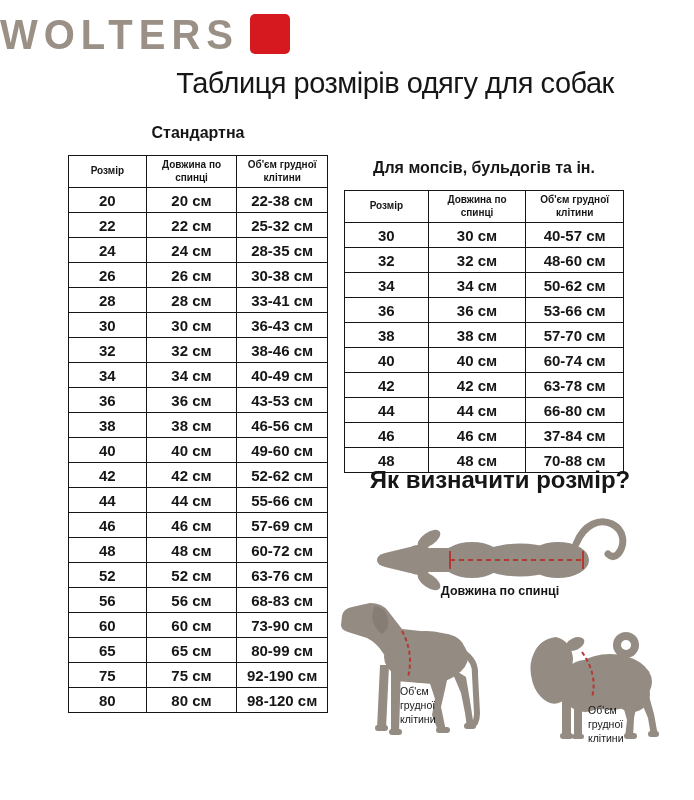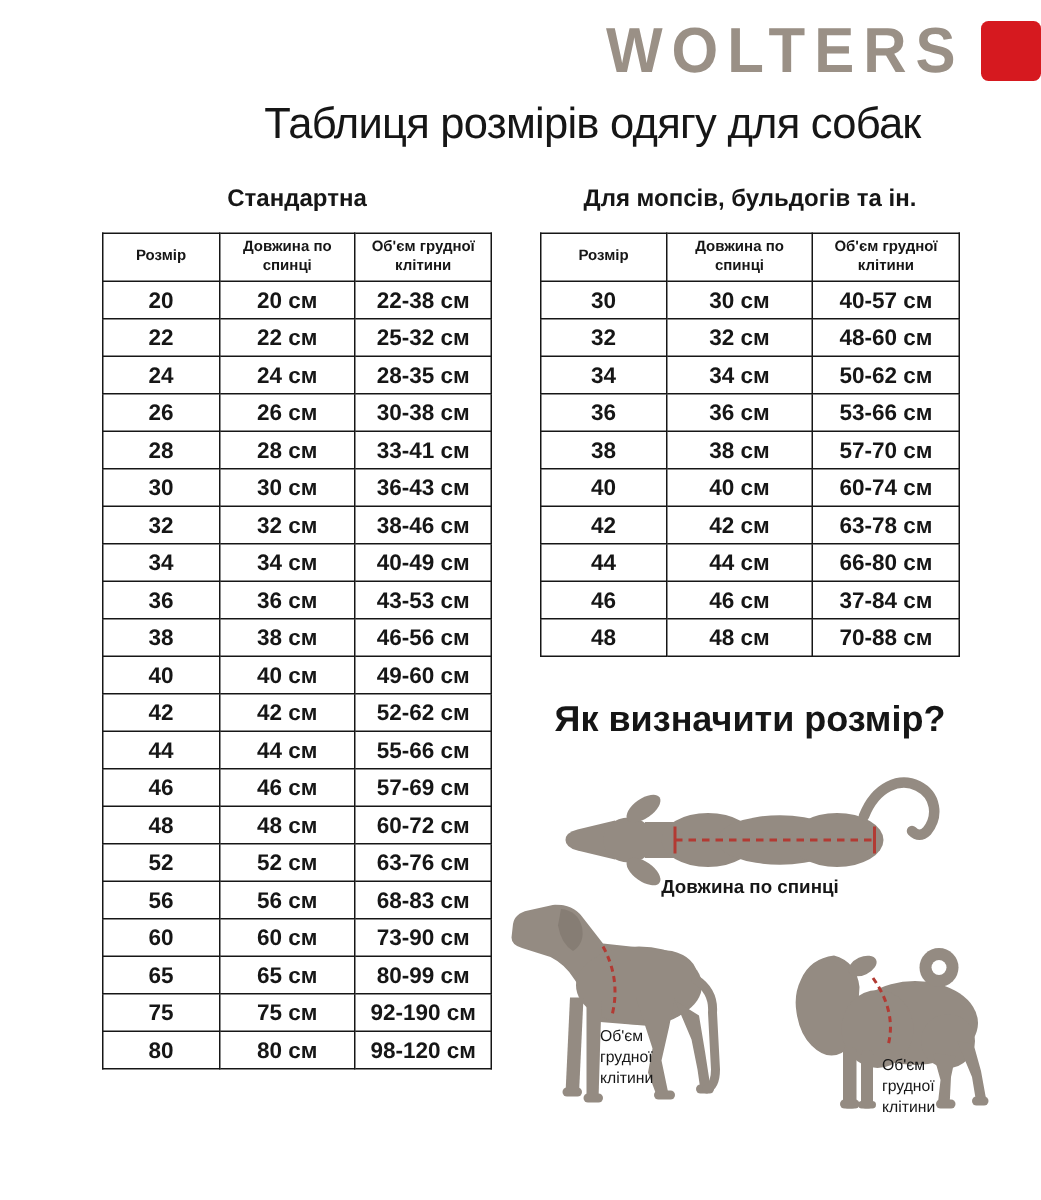--- a/index.html
+++ b/index.html
@@ -9,28 +9,28 @@
     --dog:#948b82;
     --dash:#b23a33;
   }
   *{box-sizing:border-box;}
   html,body{margin:0;padding:0;background:#fff;}
   .page{
     position:relative;width:694px;height:800px;background:#fff;overflow:hidden;
     font-family:"Liberation Sans",sans-serif;color:var(--ink);
   }
   
-  .logo-row{position:absolute;top:14px;left:0;width:694px;display:flex;justify-content:flex-end;align-items:center;gap:11px;}
+  .logo-row{position:absolute;top:14px;left:0;width:694px;display:flex;justify-content:flex-start;align-items:center;gap:11px;}
   .brand-name{font-size:40px;font-weight:bold;letter-spacing:6px;color:var(--brand-gray);transform:scaleY(1.06);line-height:1;}
   .brand-square{width:40px;height:40px;border-radius:5px;background:var(--brand-red);}
   .page-title{position:absolute;top:67px;left:0;width:694px;text-align:center;font-size:29px;font-weight:normal;letter-spacing:-0.5px;margin-left:48px;}
   
   .col{position:absolute;top:124px;}
   .col-left{left:68px;width:260px;}
-  .col-right{left:360px;width:280px;}
+  .col-right{left:344px;width:280px;margin-top:35px;}
   .table-subtitle{text-align:center;font-size:16px;font-weight:bold;height:22px;}
   table.size-table{border-collapse:collapse;width:100%;table-layout:fixed;margin-top:9px;}
   .size-table th,.size-table td{border:1.5px solid var(--ink);text-align:center;vertical-align:middle;}
   .size-table th{font-size:10px;font-weight:bold;line-height:1.25;padding:3px 2px;height:28px;}
   .size-table td{font-size:15px;font-weight:bold;height:25px;padding:0 2px;}
   .size-table th:first-child{width:30%;}
   .size-table th:nth-child(2){width:35%;}
   .size-table th:nth-child(3){width:35%;}
   
   .guide-heading{position:absolute;top:466px;left:340px;width:320px;text-align:center;font-size:24px;font-weight:bold;}

